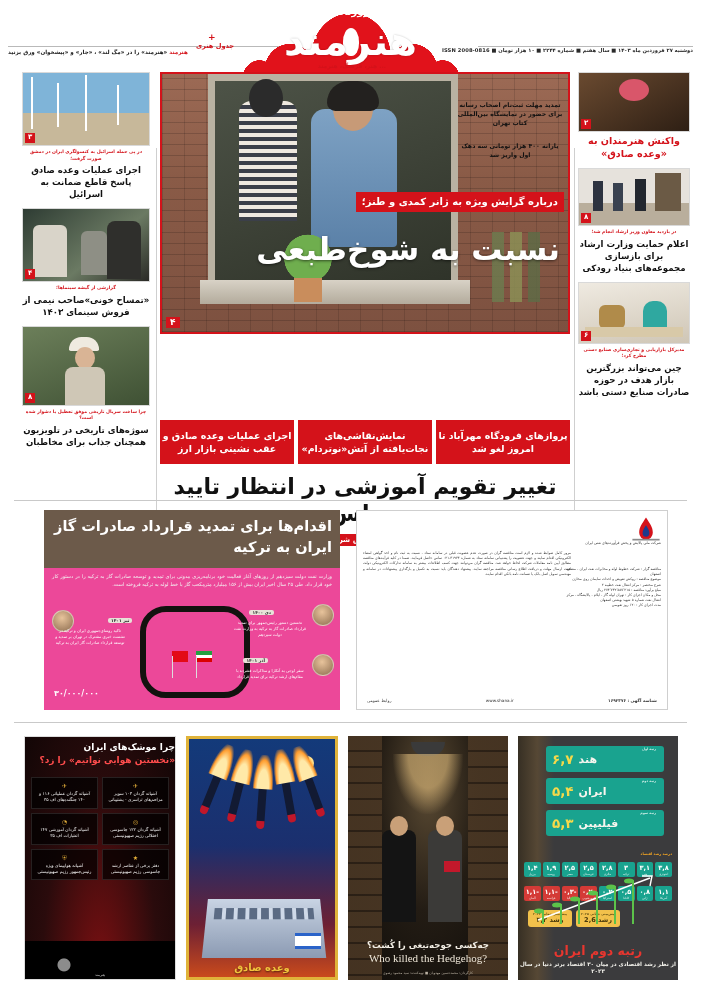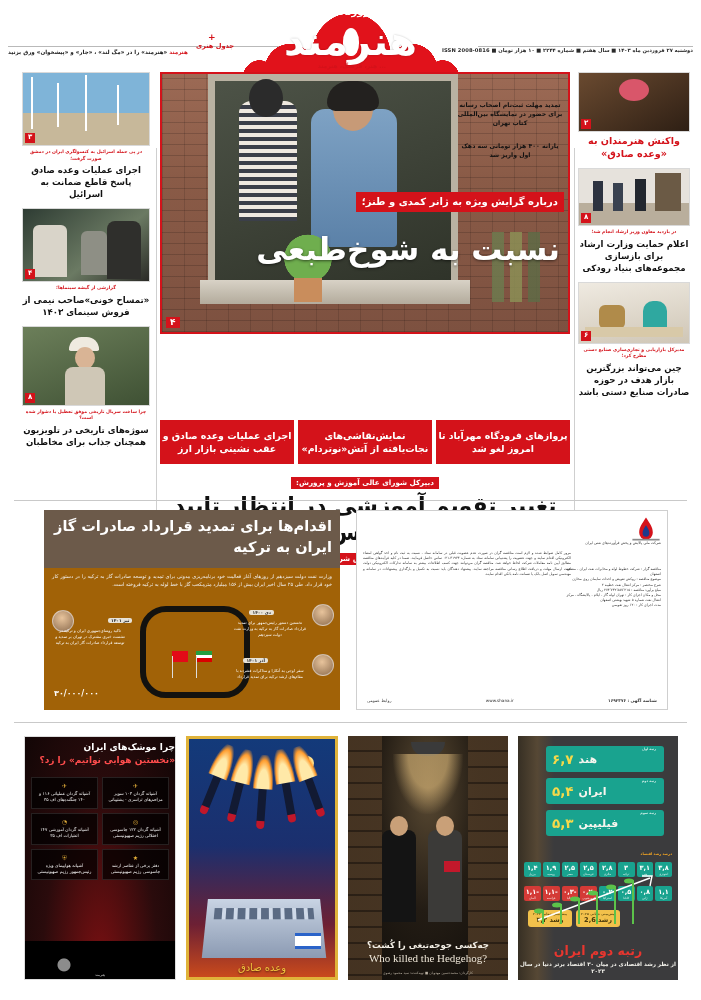--- a/index.html
+++ b/index.html
@@ -304,21 +304,21 @@
     background:#d4121a; color:#fff;
     font-size:7.2px; font-weight:bold; padding:1px 5px 2px; direction:rtl;
   }
 
   
   .mid-band { position:absolute; top:500px; left:0; width:701px; height:228px; }
   .sep { position:absolute; left:14px; right:14px; height:1px; background:#c9c9c9; }
 
   .ad-gas {
     position:absolute; left:44px; top:10px; width:296px; height:200px;
-    background: #a16207;
+    background: #ec4899;
     overflow:hidden;
   }
   .ad-gas-top {
     background: #6c5a4a;
     height: 58px; position:relative;
   }
   .ad-gas-title {
     position:absolute; right:8px; top:6px;
     color:#fff; font-size:14.5px; font-weight:bold; direction:rtl;
     line-height:21px; text-align:right; letter-spacing:.5px;
@@ -454,21 +454,21 @@
     position:absolute; left:16px; bottom:20px; width:118px; height:60px;
     background: linear-gradient(180deg,#c9d4e4,#8c9bb3);
     transform: perspective(120px) rotateX(12deg);
   }
   .bwin{ position:absolute; top:10px; left:8px; right:8px; height:12px;
          background: repeating-linear-gradient(90deg,#5b6b84 0 8px, #cfd9e8 8px 12px); }
   .isflag{ position:absolute; right:14px; bottom:28px; width:26px; height:16px;
            background:#fff; border-top:3px solid #2a63c9; border-bottom:3px solid #2a63c9; }
   .poster-cap {
     position:absolute; left:0; right:0; bottom:4px; text-align:center;
-    color:#f2c33c; font-size:10px; font-weight:normal; direction:rtl;
+    color:#f2c33c; font-size:10px; font-weight:bold; direction:rtl;
     text-shadow:0 1px 2px rgba(0,0,0,.6);
   }
 
   
   .bb-film { left:348px; width:160px; background:#0d0b0a; }
   .film-bg {
     position:absolute; inset:0;
     background: radial-gradient(ellipse at 50% 22%, #5a4a33 0%, #231c14 45%, #0c0a08 100%);
   }
   .shelf {
@@ -677,21 +677,20 @@
       </div>
     </div>
 
     <div class="redbar-row">
       <div class="redbar">پروازهای فرودگاه مهرآباد تا امروز لغو شد</div>
       <div class="redbar">نمایش‌نقاشی‌های نجات‌یافته از آتش«نوتردام»</div>
       <div class="redbar">اجرای عملیات وعده صادق و عقب نشینی بازار ارز</div>
     </div>
 
     <div class="lead-block">
-      <div><span class="lead-kicker">دبیرکل شورای عالی آموزش و پرورش:</span></div>
       <div class="lead-head">تغییر تقویم آموزشی در انتظار تایید مجلس</div>
       <div><span class="lead-sub">آغاز سال تحصیلی براساس شرایط آب و هوایی</span></div>
     </div>
   </div>
 
   <div class="mid-band">
     <div class="sep" style="top:0;"></div>
     <div class="sep" style="top:222px;"></div>
 
     <div class="ad-gas">

